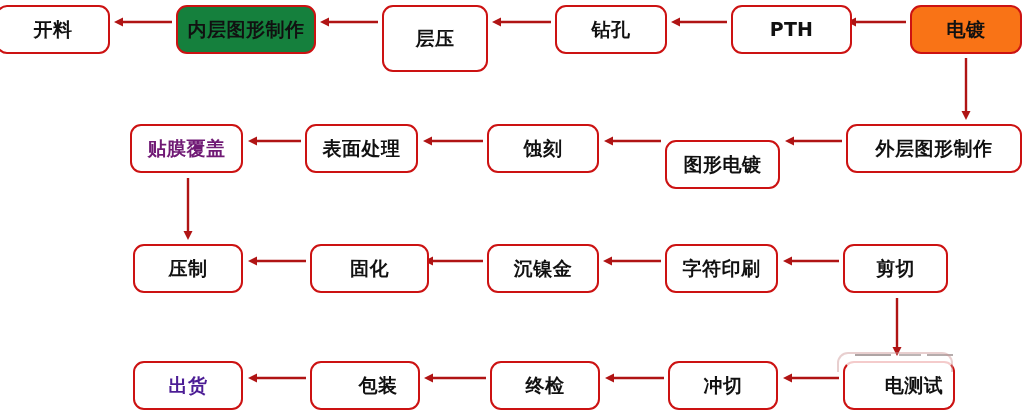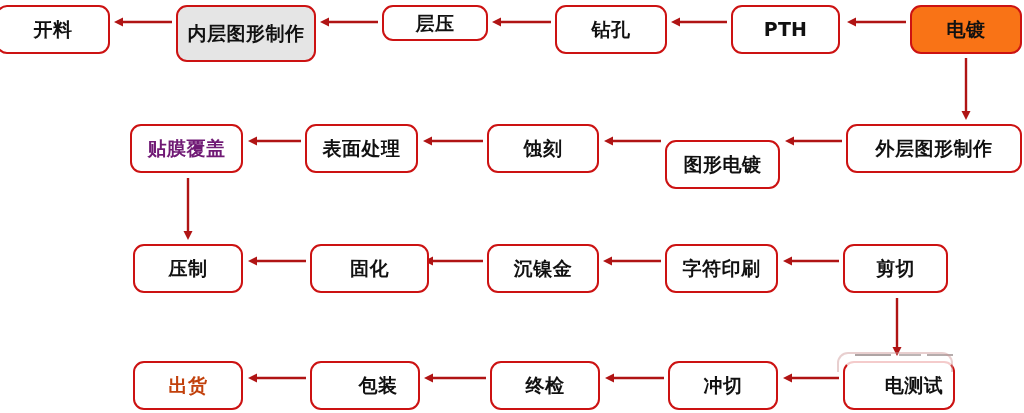--- a/index.html
+++ b/index.html
@@ -54,30 +54,30 @@
   }
   .arrow svg { display: block; overflow: visible; }
 </style>
 </head>
 <body>
 
 <div id="canvas">
     <div class="node" style="left: -4px; top: 5px; width: 114px; height: 49px; border-color: rgb(204, 18, 18); background: rgb(255, 255, 255); color: rgb(17, 17, 17);">
       <span>开料</span>
     </div>
-    <div class="node" style="left: 176px; top: 5px; width: 140px; height: 57px; border-color: rgb(204, 18, 18); background: #e5e5e5; color: rgb(17, 17, 17);">
+    <div class="node" style="left: 176px; top: 5px; width: 140px; height: 49px; border-color: rgb(204, 18, 18); background: #15803d; color: rgb(17, 17, 17);">
       <span>内层图形制作</span>
     </div>
-    <div class="node" style="left: 382px; top: 5px; width: 106px; height: 36px; border-color: rgb(204, 18, 18); background: rgb(255, 255, 255); color: rgb(17, 17, 17);">
+    <div class="node" style="left: 382px; top: 5px; width: 106px; height: 67px; border-color: rgb(204, 18, 18); background: rgb(255, 255, 255); color: rgb(17, 17, 17);">
       <span>层压</span>
     </div>
     <div class="node" style="left: 555px; top: 5px; width: 112px; height: 49px; border-color: rgb(204, 18, 18); background: rgb(255, 255, 255); color: rgb(17, 17, 17);">
       <span>钻孔</span>
     </div>
-    <div class="node latin" style="left: 731px; top: 5px; width: 109px; height: 49px; border-color: rgb(204, 18, 18); background: rgb(255, 255, 255); color: rgb(17, 17, 17);">
+    <div class="node latin" style="left: 731px; top: 5px; width: 121px; height: 49px; border-color: rgb(204, 18, 18); background: rgb(255, 255, 255); color: rgb(17, 17, 17);">
       <span>PTH</span>
     </div>
     <div class="node" style="left: 910px; top: 5px; width: 112px; height: 49px; border-color: rgb(204, 18, 18); background: #f97316; color: rgb(17, 17, 17);">
       <span>电镀</span>
     </div>
     <div class="node" style="left: 846px; top: 124px; width: 176px; height: 49px; border-color: rgb(204, 18, 18); background: rgb(255, 255, 255); color: rgb(17, 17, 17);">
       <span>外层图形制作</span>
     </div>
     <div class="node" style="left: 665px; top: 124px; width: 115px; height: 49px; border-color: rgb(204, 18, 18); background: rgb(255, 255, 255); color: rgb(17, 17, 17); margin-top: 16px;">
       <span>图形电镀</span>
@@ -111,21 +111,21 @@
     </div>
     <div class="node" style="left: 668px; top: 361px; width: 110px; height: 49px; border-color: rgb(204, 18, 18); background: rgb(255, 255, 255); color: rgb(17, 17, 17);">
       <span>冲切</span>
     </div>
     <div class="node" style="left: 490px; top: 361px; width: 110px; height: 49px; border-color: rgb(204, 18, 18); background: rgb(255, 255, 255); color: rgb(17, 17, 17);">
       <span>终检</span>
     </div>
     <div class="node" style="left: 310px; top: 361px; width: 110px; height: 49px; border-color: rgb(204, 18, 18); background: rgb(255, 255, 255); color: rgb(17, 17, 17); padding-left: 26px;">
       <span>包装</span>
     </div>
-    <div class="node" style="left: 133px; top: 361px; width: 110px; height: 49px; border-color: rgb(204, 18, 18); background: rgb(255, 255, 255); color: #c2410c;">
+    <div class="node" style="left: 133px; top: 361px; width: 110px; height: 49px; border-color: rgb(204, 18, 18); background: rgb(255, 255, 255); color: #4c1d95;">
       <span>出货</span>
     </div>
     <div class="arrow" style="left: 114px; top: 11px; width: 58px; height: 22px;">
       <svg width="58" height="22" viewBox="0 0 58 22">
         <line stroke="#b01414" stroke-width="2.4" x1="58" y1="11" x2="9" y2="11"></line>
         <polygon fill="#b01414" points="0,11 9,6.5 9,15.5"></polygon>
       </svg>
     </div>
     <div class="arrow" style="left: 320px; top: 11px; width: 58px; height: 22px;">
       <svg width="58" height="22" viewBox="0 0 58 22">

